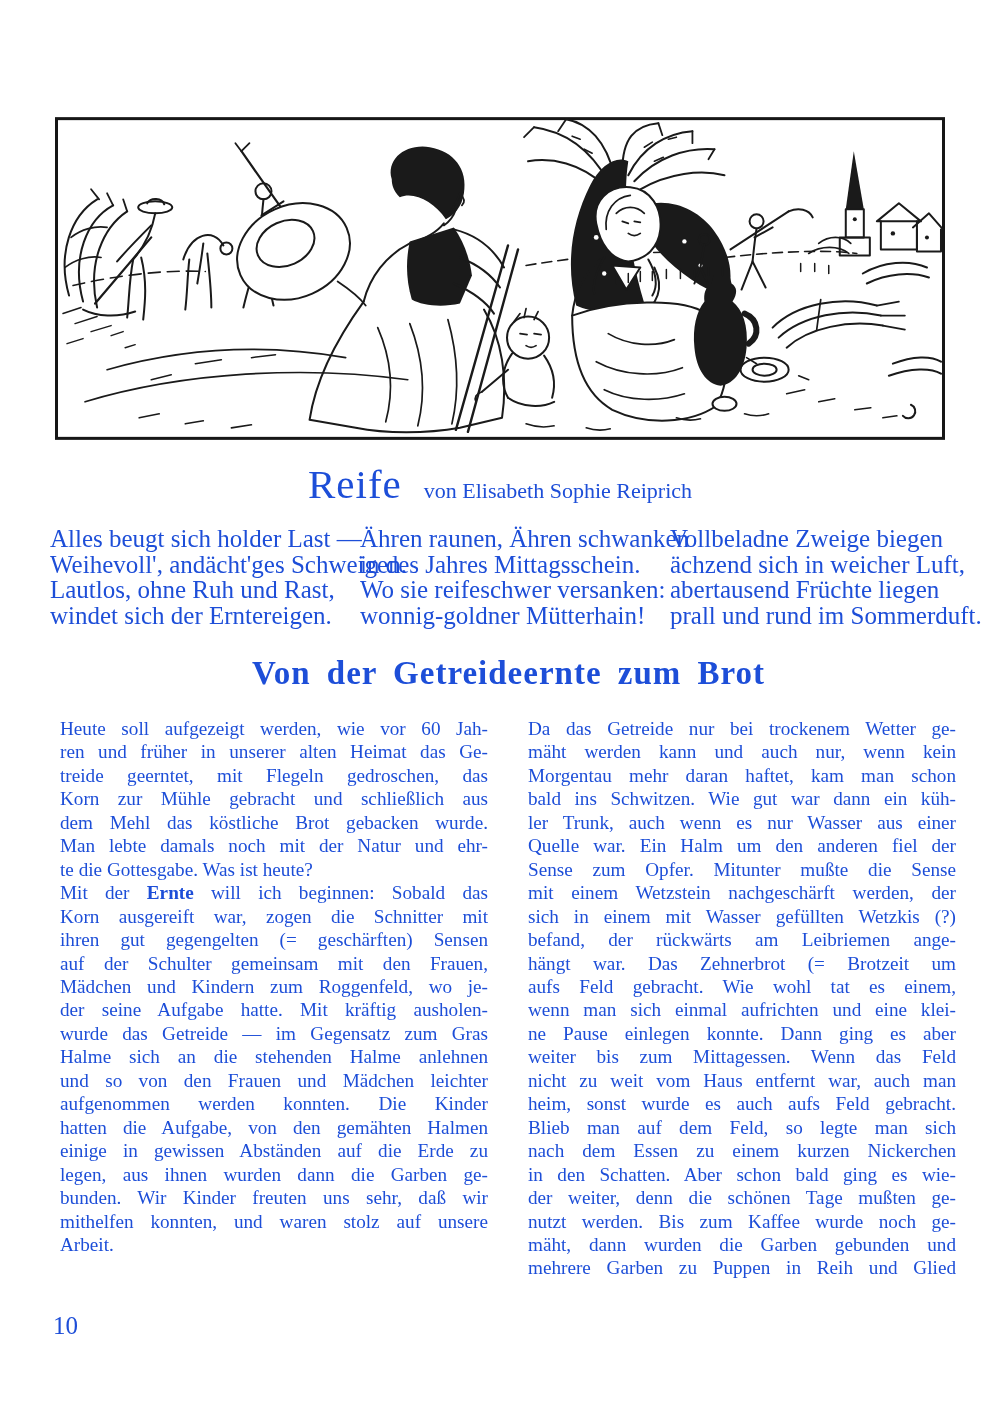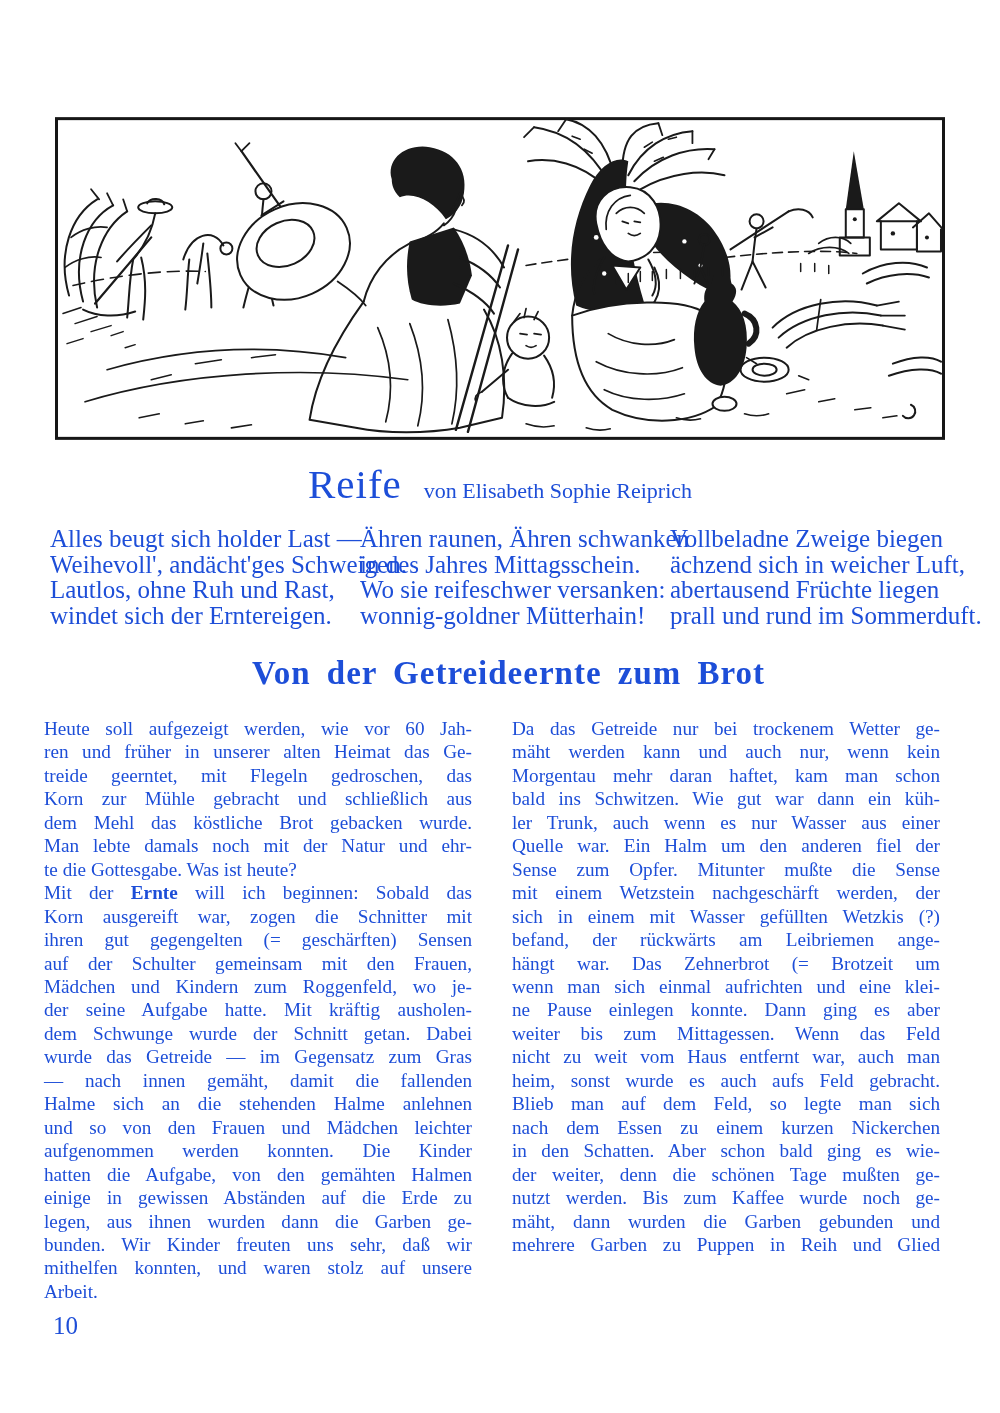--- a/index.html
+++ b/index.html
@@ -36,21 +36,21 @@
   .poem-line { font-size: 25px; line-height: 25.5px; white-space: nowrap; }
 
   .article-heading {
     position: absolute; top: 655px; left: 0; width: 100%;
     text-align: center;
     font-size: 33px; font-weight: bold;
     word-spacing: 7px; letter-spacing: 1px; padding-left: 17px;
   }
 
   .article-columns {
-    position: absolute; top: 717px; left: 44px; width: 896px;
+    position: absolute; top: 717px; left: 60px; width: 896px;
     display: flex; column-gap: 40px;
   }
   .body-col { width: 434px; }
   .body-line {
     font-size: 19.2px; line-height: 23.45px;
     text-align: justify;
   }
   .body-line.j { text-align-last: justify; }
 
   .page-number {
@@ -261,23 +261,21 @@
         <div class="body-line j"><span>Korn zur Mühle gebracht und schließlich aus</span></div>
         <div class="body-line j"><span>dem Mehl das köstliche Brot gebacken wurde.</span></div>
         <div class="body-line j"><span>Man lebte damals noch mit der Natur und ehr-</span></div>
         <div class="body-line"><span>te die Gottesgabe. Was ist heute?</span></div>
         <div class="body-line j"><span>Mit der </span><b>Ernte</b><span> will ich beginnen: Sobald das</span></div>
         <div class="body-line j"><span>Korn ausgereift war, zogen die Schnitter mit</span></div>
         <div class="body-line j"><span>ihren gut gegengelten (= geschärften) Sensen</span></div>
         <div class="body-line j"><span>auf der Schulter gemeinsam mit den Frauen,</span></div>
         <div class="body-line j"><span>Mädchen und Kindern zum Roggenfeld, wo je-</span></div>
         <div class="body-line j"><span>der seine Aufgabe hatte. Mit kräftig ausholen-</span></div>
-        <div class="body-line j"><span>dem Schwunge wurde der Schnitt getan. Dabei</span></div>
         <div class="body-line j"><span>wurde das Getreide — im Gegensatz zum Gras</span></div>
-        <div class="body-line j"><span>— nach innen gemäht, damit die fallenden</span></div>
         <div class="body-line j"><span>Halme sich an die stehenden Halme anlehnen</span></div>
         <div class="body-line j"><span>und so von den Frauen und Mädchen leichter</span></div>
         <div class="body-line j"><span>aufgenommen werden konnten. Die Kinder</span></div>
         <div class="body-line j"><span>hatten die Aufgabe, von den gemähten Halmen</span></div>
         <div class="body-line j"><span>einige in gewissen Abständen auf die Erde zu</span></div>
         <div class="body-line j"><span>legen, aus ihnen wurden dann die Garben ge-</span></div>
         <div class="body-line j"><span>bunden. Wir Kinder freuten uns sehr, daß wir</span></div>
         <div class="body-line j"><span>mithelfen konnten, und waren stolz auf unsere</span></div>
         <div class="body-line"><span>Arbeit.</span></div>
       </div>
@@ -286,20 +284,21 @@
         <div class="body-line j"><span>mäht werden kann und auch nur, wenn kein</span></div>
         <div class="body-line j"><span>Morgentau mehr daran haftet, kam man schon</span></div>
         <div class="body-line j"><span>bald ins Schwitzen. Wie gut war dann ein küh-</span></div>
         <div class="body-line j"><span>ler Trunk, auch wenn es nur Wasser aus einer</span></div>
         <div class="body-line j"><span>Quelle war. Ein Halm um den anderen fiel der</span></div>
         <div class="body-line j"><span>Sense zum Opfer. Mitunter mußte die Sense</span></div>
         <div class="body-line j"><span>mit einem Wetzstein nachgeschärft werden, der</span></div>
         <div class="body-line j"><span>sich in einem mit Wasser gefüllten Wetzkis (?)</span></div>
         <div class="body-line j"><span>befand, der rückwärts am Leibriemen ange-</span></div>
         <div class="body-line j"><span>hängt war. Das Zehnerbrot (= Brotzeit um</span></div>
+        <div class="body-line j"><span>aufs Feld gebracht. Wie wohl tat es einem,</span></div>
         <div class="body-line j"><span>wenn man sich einmal aufrichten und eine klei-</span></div>
         <div class="body-line j"><span>ne Pause einlegen konnte. Dann ging es aber</span></div>
         <div class="body-line j"><span>weiter bis zum Mittagessen. Wenn das Feld</span></div>
         <div class="body-line j"><span>nicht zu weit vom Haus entfernt war, auch man</span></div>
         <div class="body-line j"><span>heim, sonst wurde es auch aufs Feld gebracht.</span></div>
         <div class="body-line j"><span>Blieb man auf dem Feld, so legte man sich</span></div>
         <div class="body-line j"><span>nach dem Essen zu einem kurzen Nickerchen</span></div>
         <div class="body-line j"><span>in den Schatten. Aber schon bald ging es wie-</span></div>
         <div class="body-line j"><span>der weiter, denn die schönen Tage mußten ge-</span></div>
         <div class="body-line j"><span>nutzt werden. Bis zum Kaffee wurde noch ge-</span></div>

